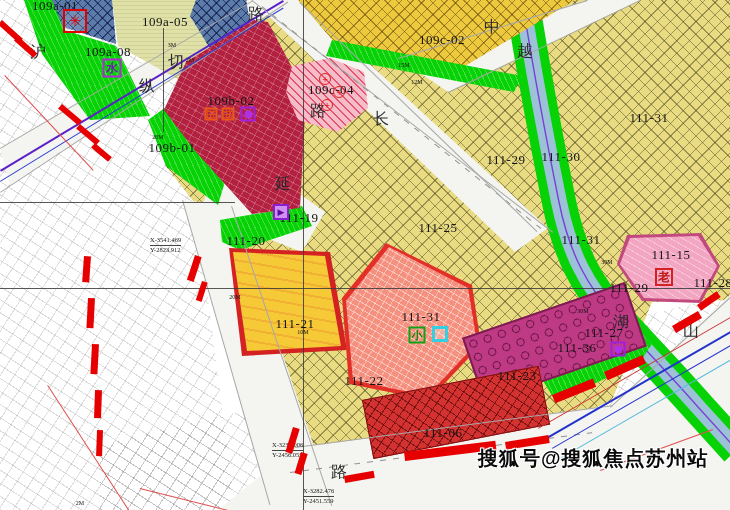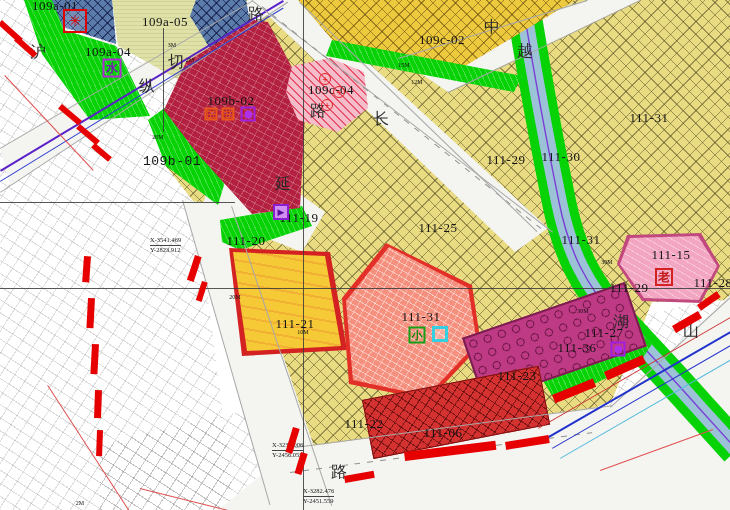--- a/index.html
+++ b/index.html
@@ -141,39 +141,39 @@
   <div class="bline" style="left:552px;top:448px;width:240px;transform:rotate(-30deg);background:#2233cc;height:1px;"></div>
   <div class="bline" style="left:560px;top:458px;width:240px;transform:rotate(-30deg);background:#55bbdd;height:1px;"></div>
   <div class="bline" style="left:538px;top:428px;width:240px;transform:rotate(-30deg);background:#cc3333;height:1px;"></div>
 
   <div class="xhair" style="left:303px;top:0;width:1px;height:510px;"></div>
   <div class="xhair" style="left:0;top:288px;width:730px;height:1px;"></div>
   <div class="xhair" style="left:0;top:202px;width:235px;height:1px;"></div>
   <div class="xhair" style="left:163px;top:28px;width:1px;height:104px;"></div>
 
   <span class="lbl" style="left: 55px; top: 6px;">109a-01</span>
-    <span class="lbl" style="left: 108px; top: 52px;">109a-04</span>
+    <span class="lbl" style="left: 108px; top: 52px;">109a-08</span>
     <span class="lbl" style="left: 165px; top: 22px; text-align: right;">109a-05</span>
-    <span class="lbl" style="left: 172px; top: 161px; font-family: Liberation Mono, monospace;">109b-01</span>
+    <span class="lbl" style="left: 172px; top: 148px;">109b-01</span>
     <span class="lbl" style="left: 231px; top: 101px;">109b-02</span>
     <span class="lbl" style="left: 331px; top: 90px;">109c-04</span>
     <span class="lbl" style="left: 442px; top: 40px;">109c-02</span>
     <span class="lbl" style="left: 649px; top: 118px;">111-31</span>
     <span class="lbl" style="left: 506px; top: 160px;">111-29</span>
     <span class="lbl" style="left: 561px; top: 157px;">111-30</span>
     <span class="lbl" style="left: 438px; top: 228px;">111-25</span>
     <span class="lbl" style="left: 581px; top: 240px;">111-31</span>
     <span class="lbl" style="left: 671px; top: 255px;">111-15</span>
     <span class="lbl" style="left: 713px; top: 283px;">111-28</span>
     <span class="lbl" style="left: 629px; top: 288px;">111-29</span>
     <span class="lbl" style="left: 299px; top: 218px;">111-19</span>
     <span class="lbl" style="left: 246px; top: 241px;">111-20</span>
     <span class="lbl" style="left: 295px; top: 289px; margin-top: 35px;">111-21</span>
     <span class="lbl" style="left: 421px; top: 317px;">111-31</span>
-    <span class="lbl" style="left: 364px; top: 424px;">111-22</span>
+    <span class="lbl" style="left: 364px; top: 381px;">111-22</span>
     <span class="lbl" style="left: 517px; top: 376px;">111-23</span>
     <span class="lbl" style="left: 443px; top: 433px;">111-06</span>
     <span class="lbl" style="left: 604px; top: 333px;">111-27</span>
     <span class="lbl" style="left: 577px; top: 348px;">111-36</span>
     <span class="rc" style="left: 38px; top: 52px;">沪</span>
     <span class="rc" style="left: 256px; top: 14px;">路</span>
     <span class="rc" style="left: 176px; top: 62px;">切</span>
     <span class="rc" style="left: 147px; top: 86px;">纵</span>
     <span class="rc" style="left: 381px; top: 119px;">长</span>
     <span class="rc" style="left: 283px; top: 184px;">延</span>
@@ -236,13 +236,14 @@
     <span class="dash" style="left: 404px; top: 452px; width: 92px; height: 9px; transform: rotate(-7deg);"></span>
     <span class="dash" style="left: 505px; top: 442px; width: 44px; height: 8px; transform: rotate(-9deg);"></span>
     <span class="dash" style="left: 552px; top: 395px; width: 44px; height: 9px; transform: rotate(-22deg);"></span>
     <span class="dash" style="left: 604px; top: 372px; width: 42px; height: 9px; transform: rotate(-24deg);"></span>
     <span class="dash" style="left: 672px; top: 326px; width: 30px; height: 8px; transform: rotate(-30deg);"></span>
     <span class="dash" style="left: 697px; top: 305px; width: 24px; height: 7px; transform: rotate(-35deg);"></span>
     <span class="redline" style="left: 48px; top: 385px; width: 170px; transform: rotate(57deg);"></span>
     <span class="redline" style="left: 5px; top: 75px; width: 130px; transform: rotate(47deg);"></span>
     <span class="redline" style="left: 140px; top: 488px; width: 120px; transform: rotate(14deg);"></span>
     <span class="redline" style="left: 600px; top: 470px; width: 120px; transform: rotate(-20deg);"></span>
+    <div id="watermark">搜狐号@搜狐焦点苏州站</div>
 </div>
 
 </body></html>

